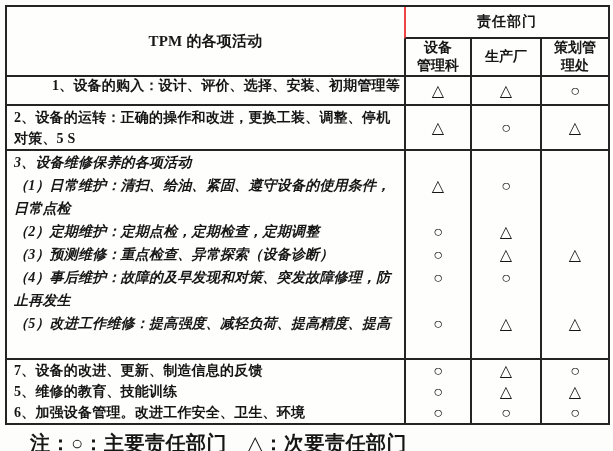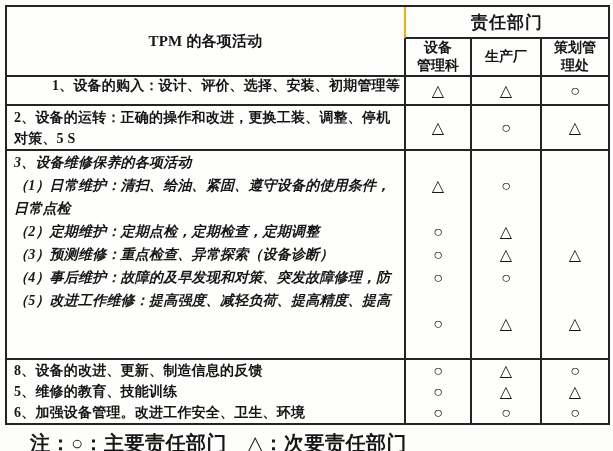--- a/index.html
+++ b/index.html
@@ -28,23 +28,23 @@
   .w1 { width: 66px; } .w2 { width: 70px; } .w3 { width: 68px; }
 
   
   .header-block { height: 70px; }
   .head-title {
     display: flex; align-items: center; justify-content: center;
     padding-left: 0; font-size: 15px;
   }
   .head-right { display: flex; flex-direction: column; width: 204px; }
   .dept-group {
-    height: 44px; border-left: 2px solid #eab308; border-bottom: 2px solid #242424;
+    height: 44px; border-left: 2px solid #ef4444; border-bottom: 2px solid #242424;
     display: flex; align-items: center; justify-content: center;
-    font-size: 17px; letter-spacing: 1px;
+    font-size: 14px; letter-spacing: 1px;
   }
   .dept-row { display: flex; height: 40px; }
   .dept-name {
     align-items: center; justify-content: center;
     font-size: 14px; line-height: 18px; text-align: center;
     white-space: pre-line;
   }
 
   
   .r1 { height: 29px; }
@@ -124,20 +124,21 @@
     </div>
 
     <div class="block r3">
       <div class="act-col">
         <div class="line">3、设备维修保养的各项活动</div>
         <div class="line">（1）日常维护：清扫、给油、紧固、遵守设备的使用条件，</div>
         <div class="line">日常点检</div>
         <div class="line">（2）定期维护：定期点检，定期检查，定期调整</div>
         <div class="line">（3）预测维修：重点检查、异常探索（设备诊断）</div>
         <div class="line">（4）事后维护：故障的及早发现和对策、突发故障修理，防</div>
+        <div class="line">止再发生</div>
         <div class="line">（5）改进工作维修：提高强度、减轻负荷、提高精度、提高</div>
       </div>
       <div class="mark-col w1">
         <div class="slot"></div>
         <div class="slot">△</div>
         <div class="slot"></div>
         <div class="slot">○</div>
         <div class="slot">○</div>
         <div class="slot">○</div>
         <div class="slot"></div>
@@ -163,21 +164,21 @@
         <div class="slot">△</div>
         <div class="slot"></div>
         <div class="slot"></div>
         <div class="slot">△</div>
         <div class="slot"></div>
       </div>
     </div>
 
     <div class="block r456">
       <div class="act-col">
-        <div class="line">8、设备的改进、更新、制造信息的反馈</div>
+        <div class="line">7、设备的改进、更新、制造信息的反馈</div>
         <div class="line">5、维修的教育、技能训练</div>
         <div class="line">6、加强设备管理。改进工作安全、卫生、环境</div>
       </div>
       <div class="mark-col w1">
         <div class="slot">○</div>
         <div class="slot">○</div>
         <div class="slot">○</div>
       </div>
       <div class="mark-col w2">
         <div class="slot">△</div>

